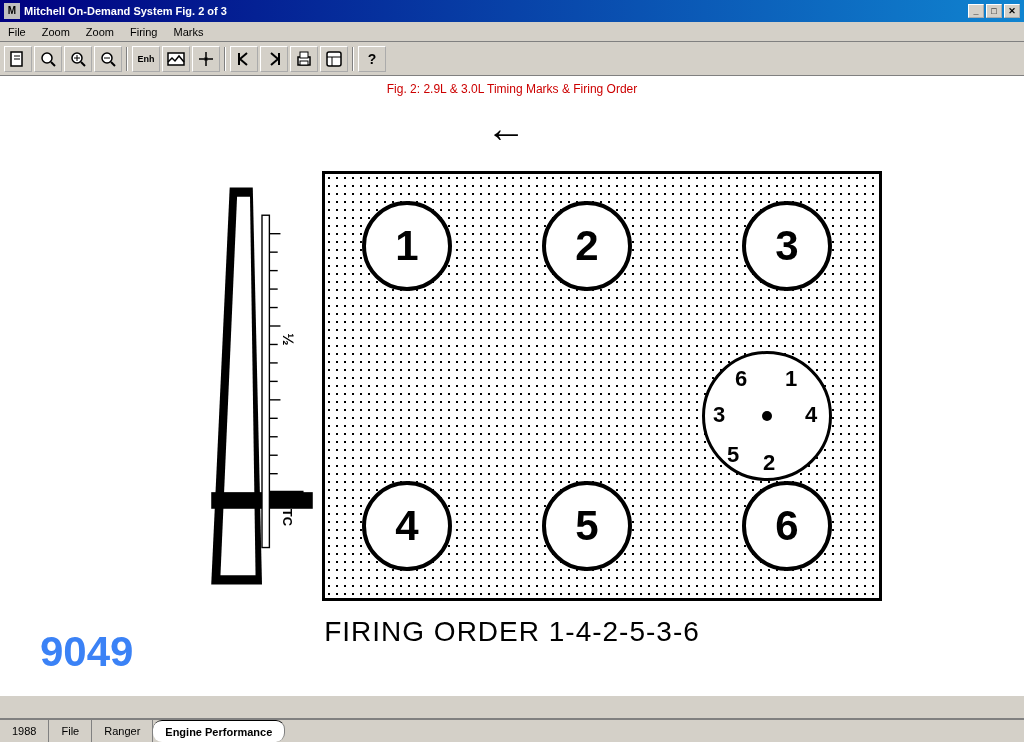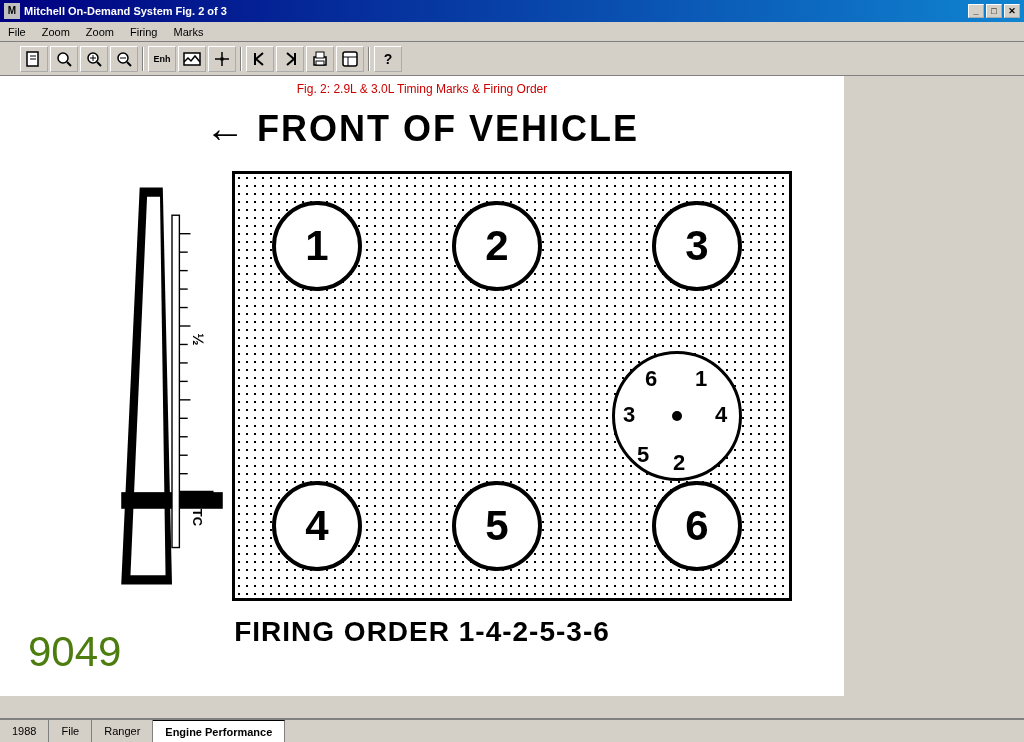--- a/index.html
+++ b/index.html
@@ -52,21 +52,21 @@
       padding: 2px 8px;
       cursor: pointer;
     }
 
     
     .toolbar {
       background: #d4d0c8;
       height: 34px;
       display: flex;
       align-items: center;
-      padding: 2px 20px;
+      padding: 2px 4px;
       border-bottom: 1px solid #808080;
       gap: 2px;
     }
     .toolbar-btn {
       width: 28px; height: 26px;
       background: #d4d0c8;
       border: 1px outset #fff;
       display: flex; align-items: center; justify-content: center;
       cursor: pointer;
       font-size: 10px;
@@ -74,21 +74,21 @@
     .toolbar-sep {
       width: 2px; height: 24px;
       background: #808080;
       margin: 0 2px;
       border-right: 1px solid #fff;
     }
 
     
     .content-area {
       background: white;
-      width: 844px;
+      width: 1024px;
       height: 620px;
       position: relative;
       overflow: hidden;
     }
 
     
     .fig-title {
       text-align: center;
       color: #cc0000;
       font-size: 12px;
@@ -192,32 +192,32 @@
       background: black;
       border-radius: 50%;
       top: 50%; left: 50%;
       transform: translate(-50%, -50%);
     }
 
     
     .firing-order {
       text-align: center;
       font-size: 28px;
-      font-weight: bold;
+      font-weight: normal;
       margin: 15px 0 5px 0;
       letter-spacing: 1px;
     }
 
     .fig-number {
       position: absolute;
-      left: 28px;
+      left: 40px;
       bottom: 20px;
       font-size: 42px;
-      font-weight: normal;
-      color: #4d7c0f;
+      font-weight: bold;
+      color: #3b82f6;
     }
 
     
     .status-bar {
       background: #d4d0c8;
       height: 24px;
       display: flex;
       align-items: center;
       border-top: 2px solid #808080;
       padding: 0;
@@ -236,20 +236,21 @@
       font-size: 11px;
       border-right: 1px solid #808080;
       cursor: pointer;
       background: #d4d0c8;
     }
 
     .status-tab.active {
       font-weight: bold;
       background: #fff;
       border-top: 1px solid #000;
+      border-radius: 9px;
     }
 
   </style>
 </head>
 <body>
 
 <div class="title-bar">
   <span class="title-bar-icon">M</span>
   <span class="title-bar-text">Mitchell On-Demand System Fig. 2 of 3</span>
   <div class="title-bar-buttons">
@@ -340,21 +341,20 @@
   <div class="toolbar-sep"></div>
   <div class="toolbar-btn" style="font-size:14px; font-weight:bold;">?</div>
 </div>
 
 <div class="content-area">
 
   <div class="fig-title">Fig. 2:  2.9L &amp; 3.0L Timing Marks &amp; Firing Order</div>
 
   <div class="front-label">
     <span class="arrow-left">←</span>
-    <span>FRONT OF VEHICLE</span>
   </div>
 
   <div class="diagram-container" style="padding-left:60px;">
 
     <div class="timing-scale">
       <svg width="130" height="430" viewBox="0 0 130 430">
 
         <polygon points="30,0 55,0 65,430 10,430" fill="black"></polygon>
 
         <polygon points="38,10 52,10 58,420 20,420" fill="white"></polygon>

